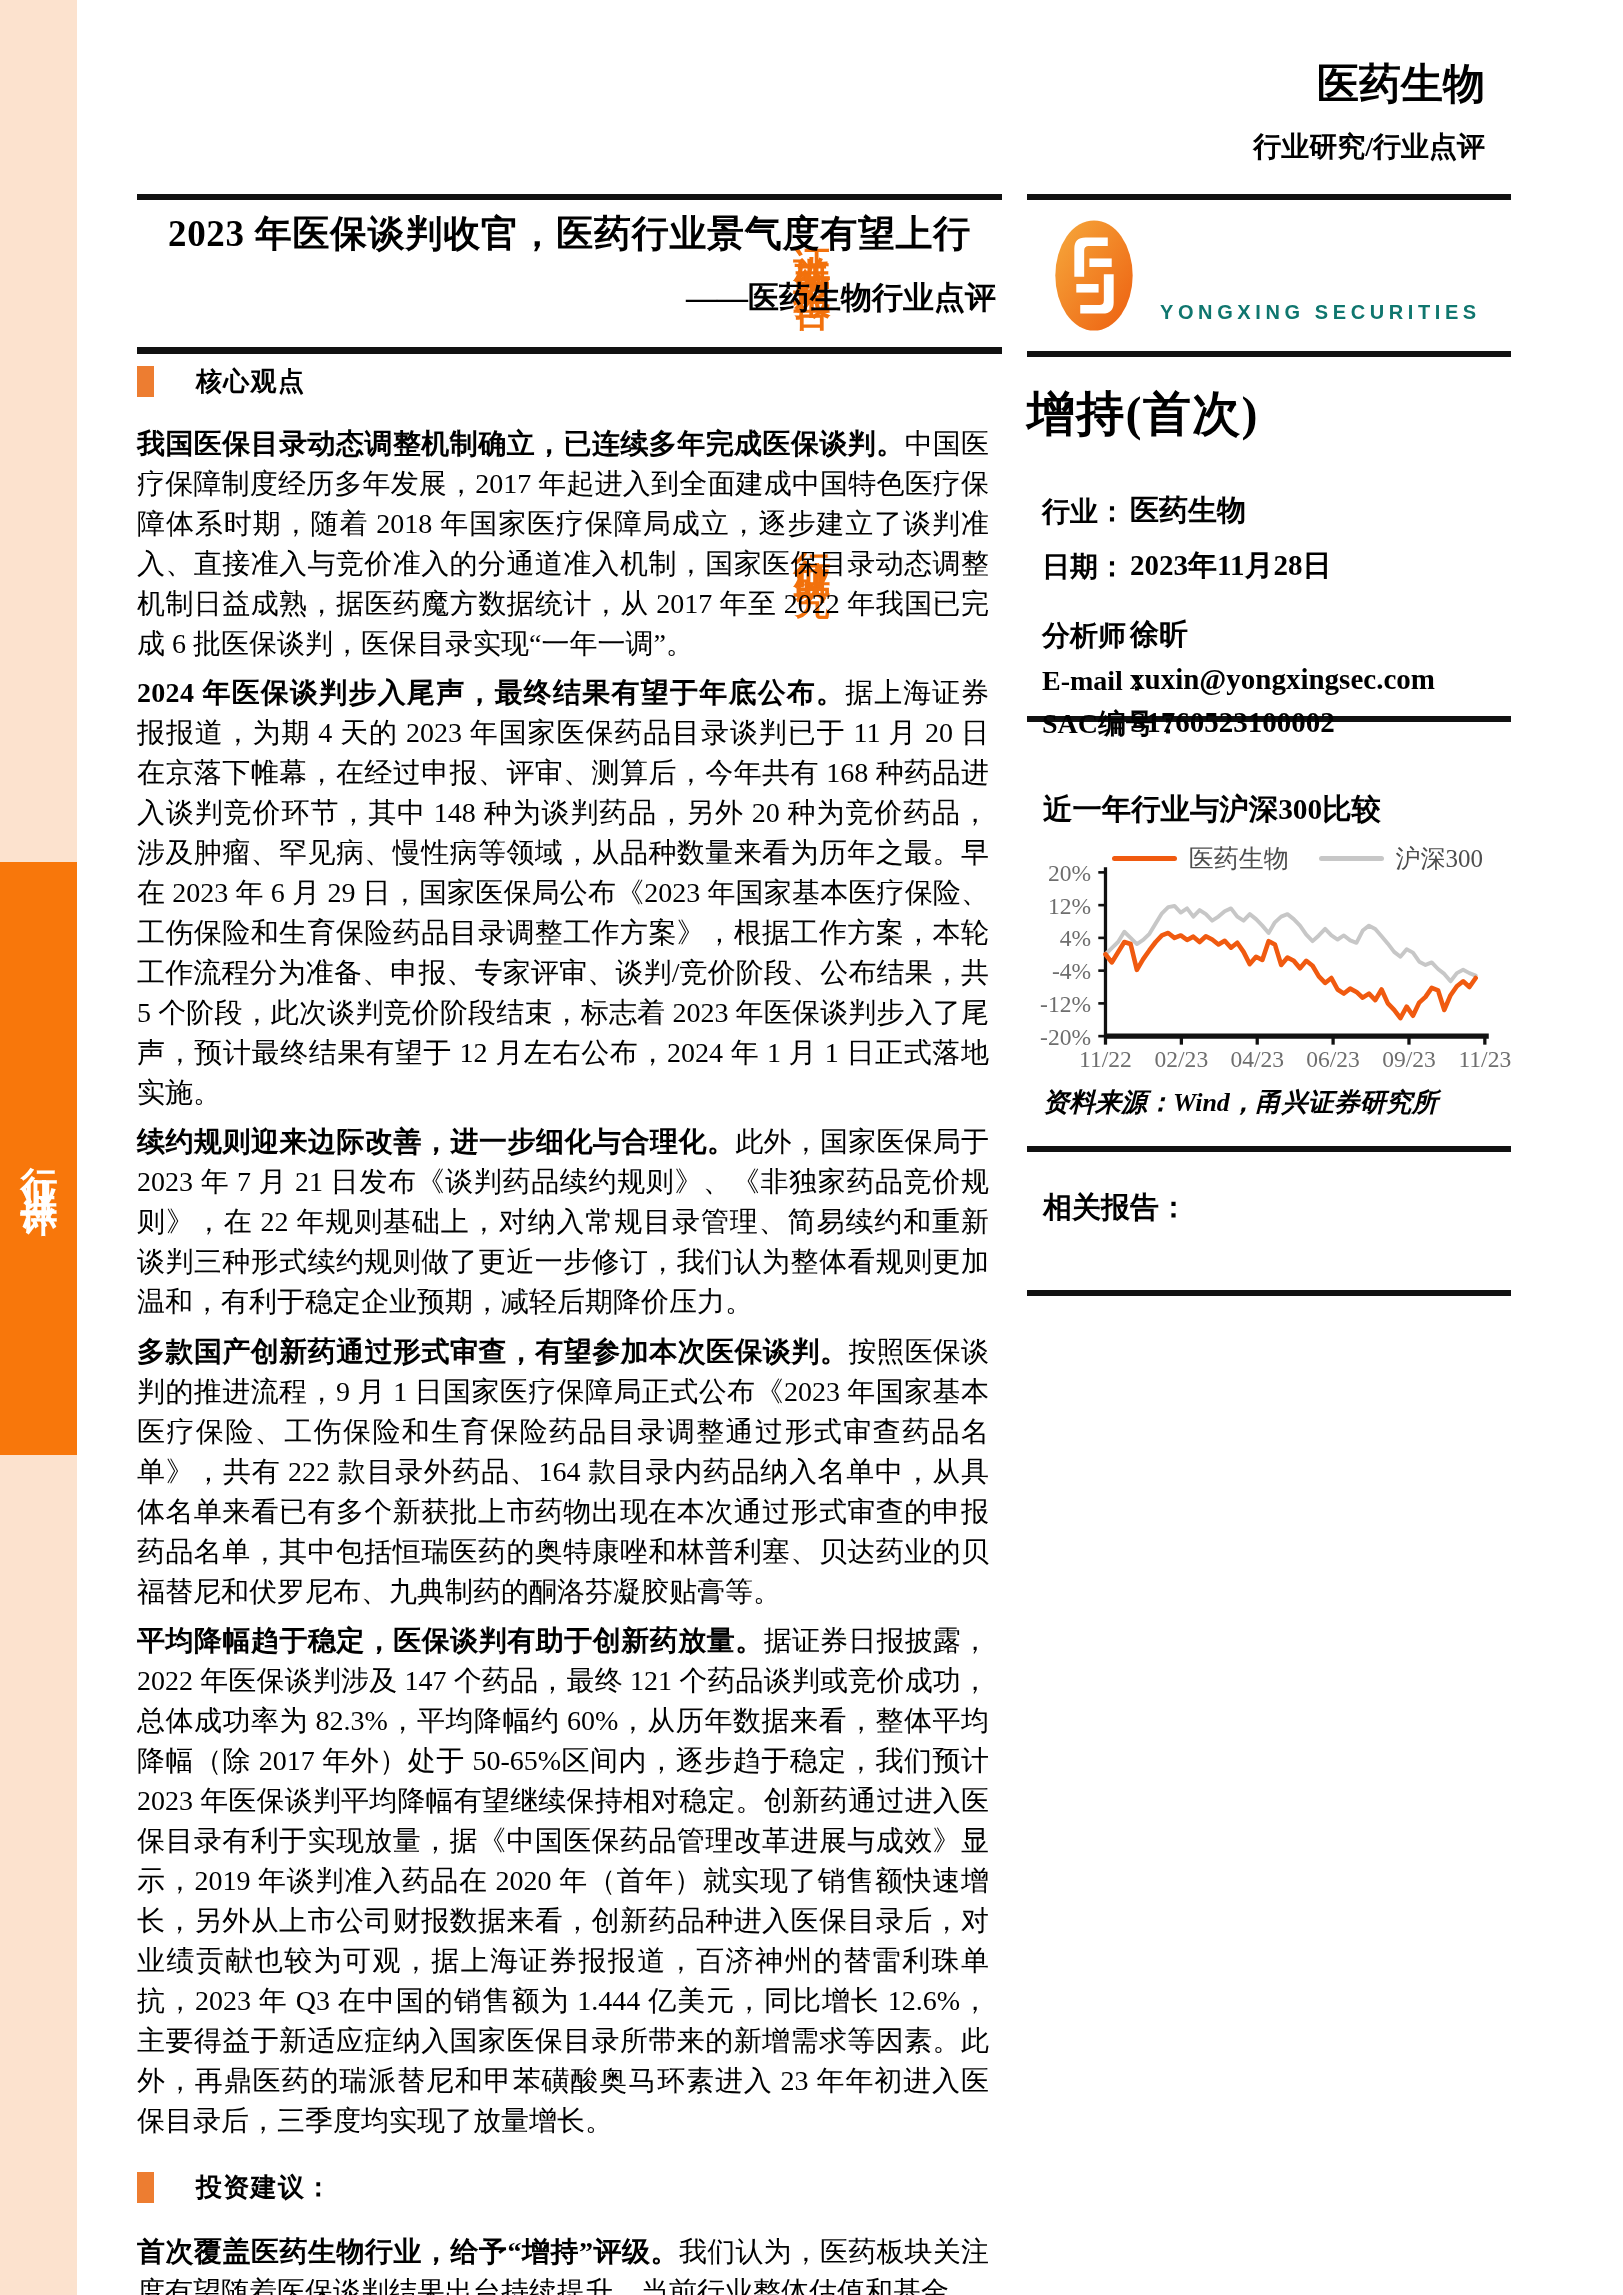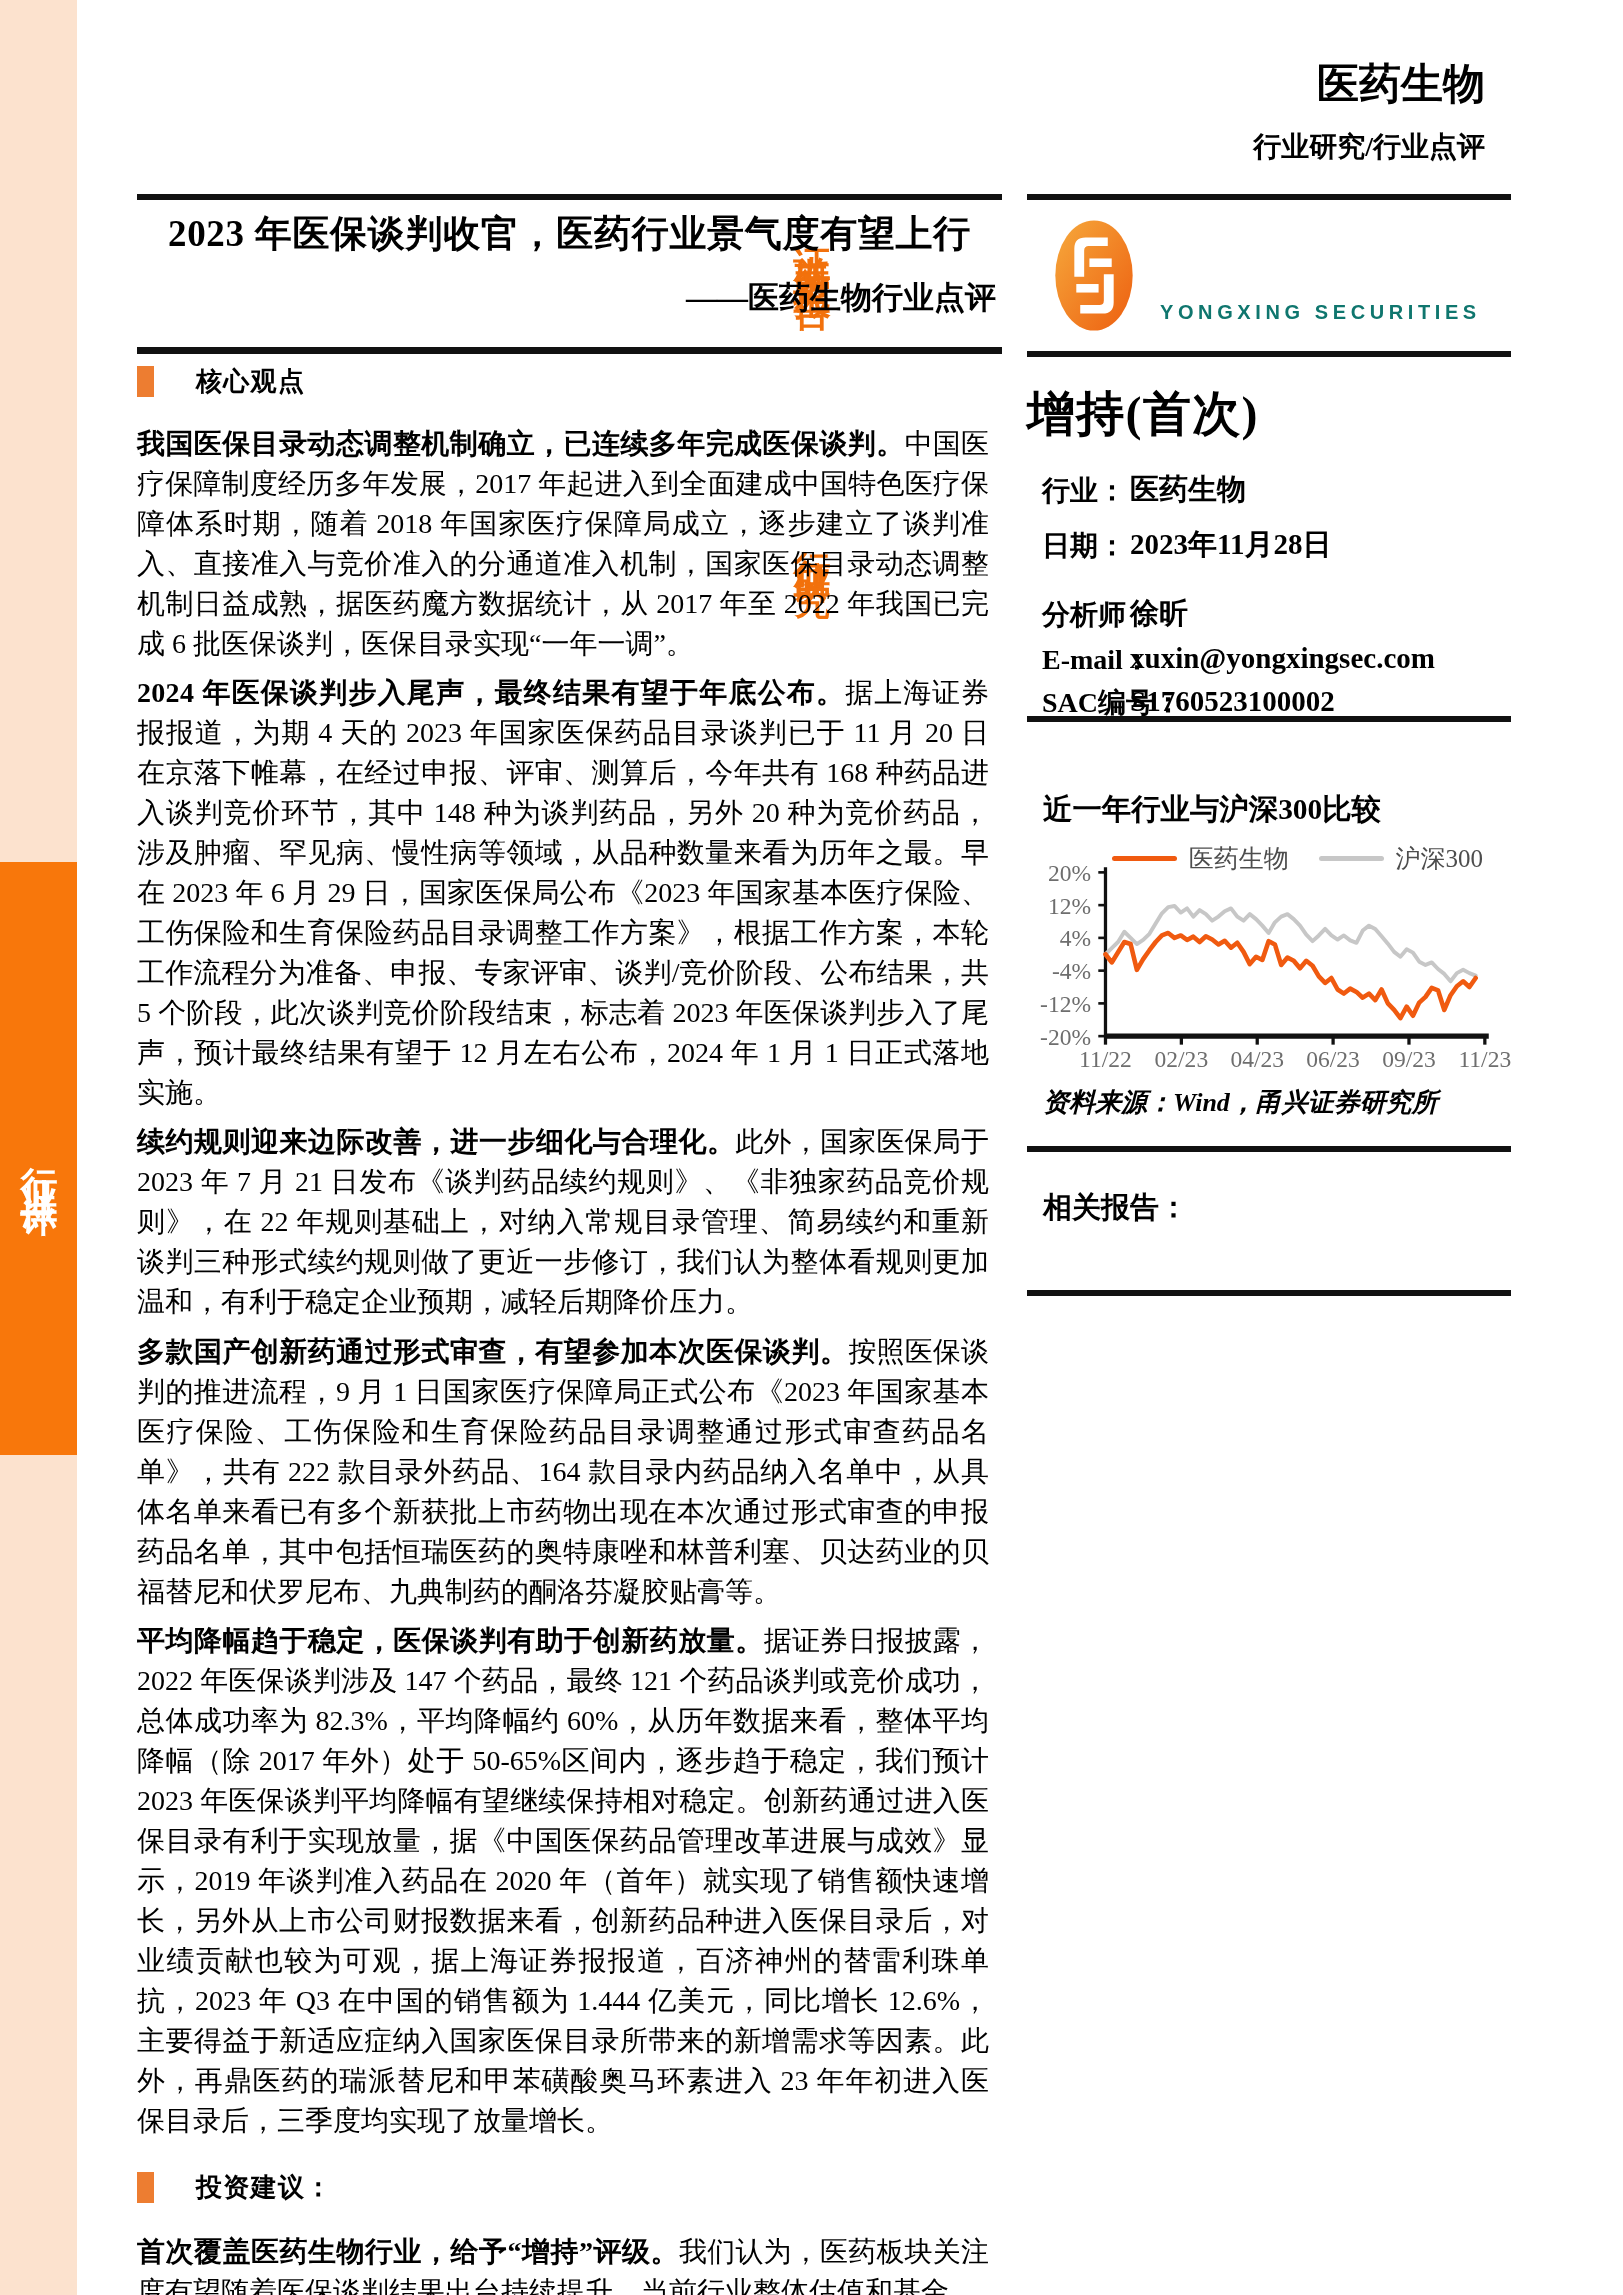--- a/index.html
+++ b/index.html
@@ -53,21 +53,21 @@
   .logo-oval { position:absolute; left:0; top:0; width:80px; height:113px; }
   .logo-cn { position:absolute; left:103px; top:-5.2px; font-size:65px; font-weight:bold;
     font-family:"Liberation Sans","DejaVu Sans",sans-serif; letter-spacing:2.6px; color:#161616; }
   .logo-en { position:absolute; left:106px; top:82px; font-size:20px; font-weight:bold;
     font-family:"Liberation Sans","DejaVu Sans",sans-serif; letter-spacing:4.6px; color:#0f766e; }
   
   .rating { position:absolute; left:1027px; top:382px; width:484px; text-align:left;
     font-size:48px; font-weight:bold; letter-spacing:1.3px;font-family:Liberation Serif, serif; }
   .fields { position:absolute; left:1042px; top:472px; width:458px; }
   .field-row { display:flex; align-items:flex-start; }
-  .field-row:nth-child(1) { margin-bottom:17px; }
+  .field-row:nth-child(1) { margin-bottom:17px;margin-top:21px; }
   .field-row:nth-child(2) { margin-bottom:31px; }
   .field-row:nth-child(3) { margin-bottom:6.5px; }
   .field-row:nth-child(4) { margin-bottom:5.2px; }
   .field-label { width:88px; flex:0 0 88px; font-size:28px; font-weight:bold; white-space:nowrap; }
   .field-value { margin-left:0; padding-left:0; width:311px; font-size:29px; font-weight:bold;
     word-break:break-all; line-height:34px; }
   
   .chart-title { position:absolute; left:1043px; top:790px; font-size:29.4px; font-weight:bold; }
   .chart-legend { position:absolute; left:1112px; top:842px; width:380px; display:flex;
     gap:30px; align-items:center; }

